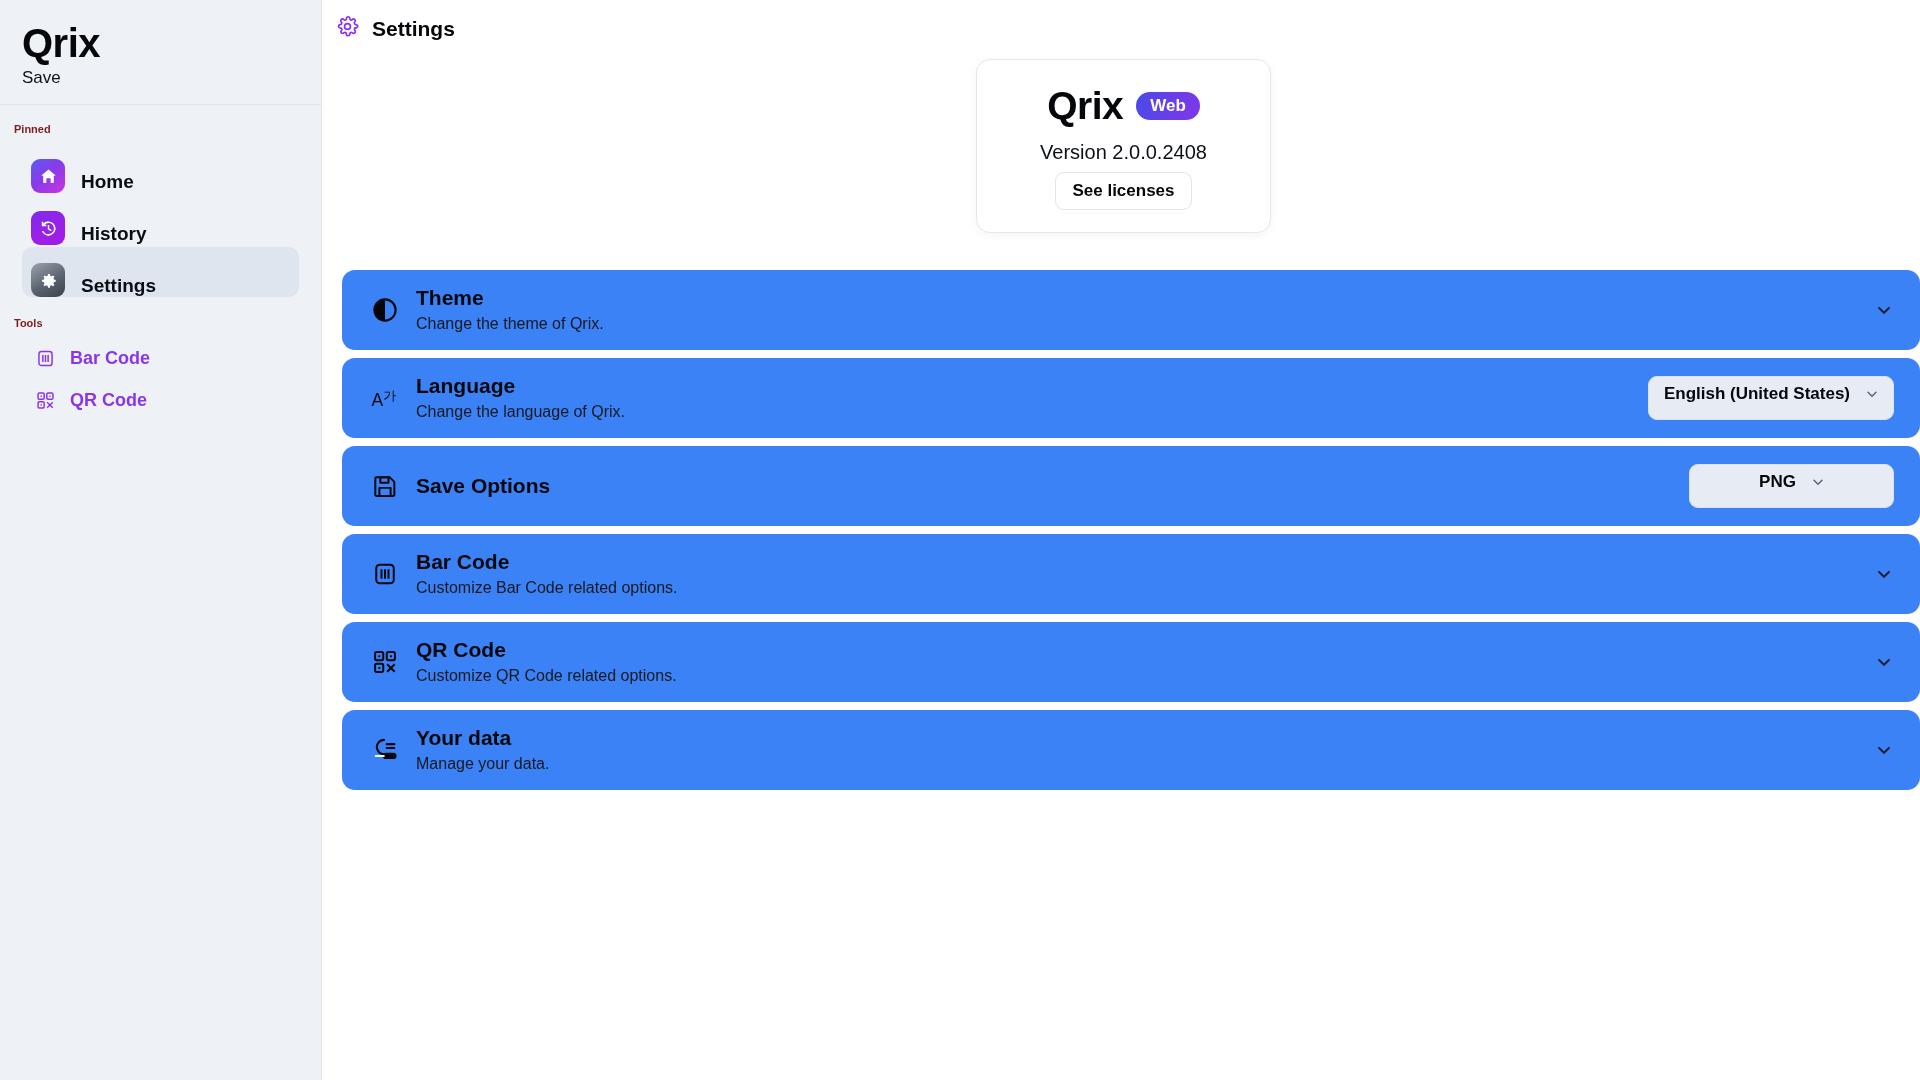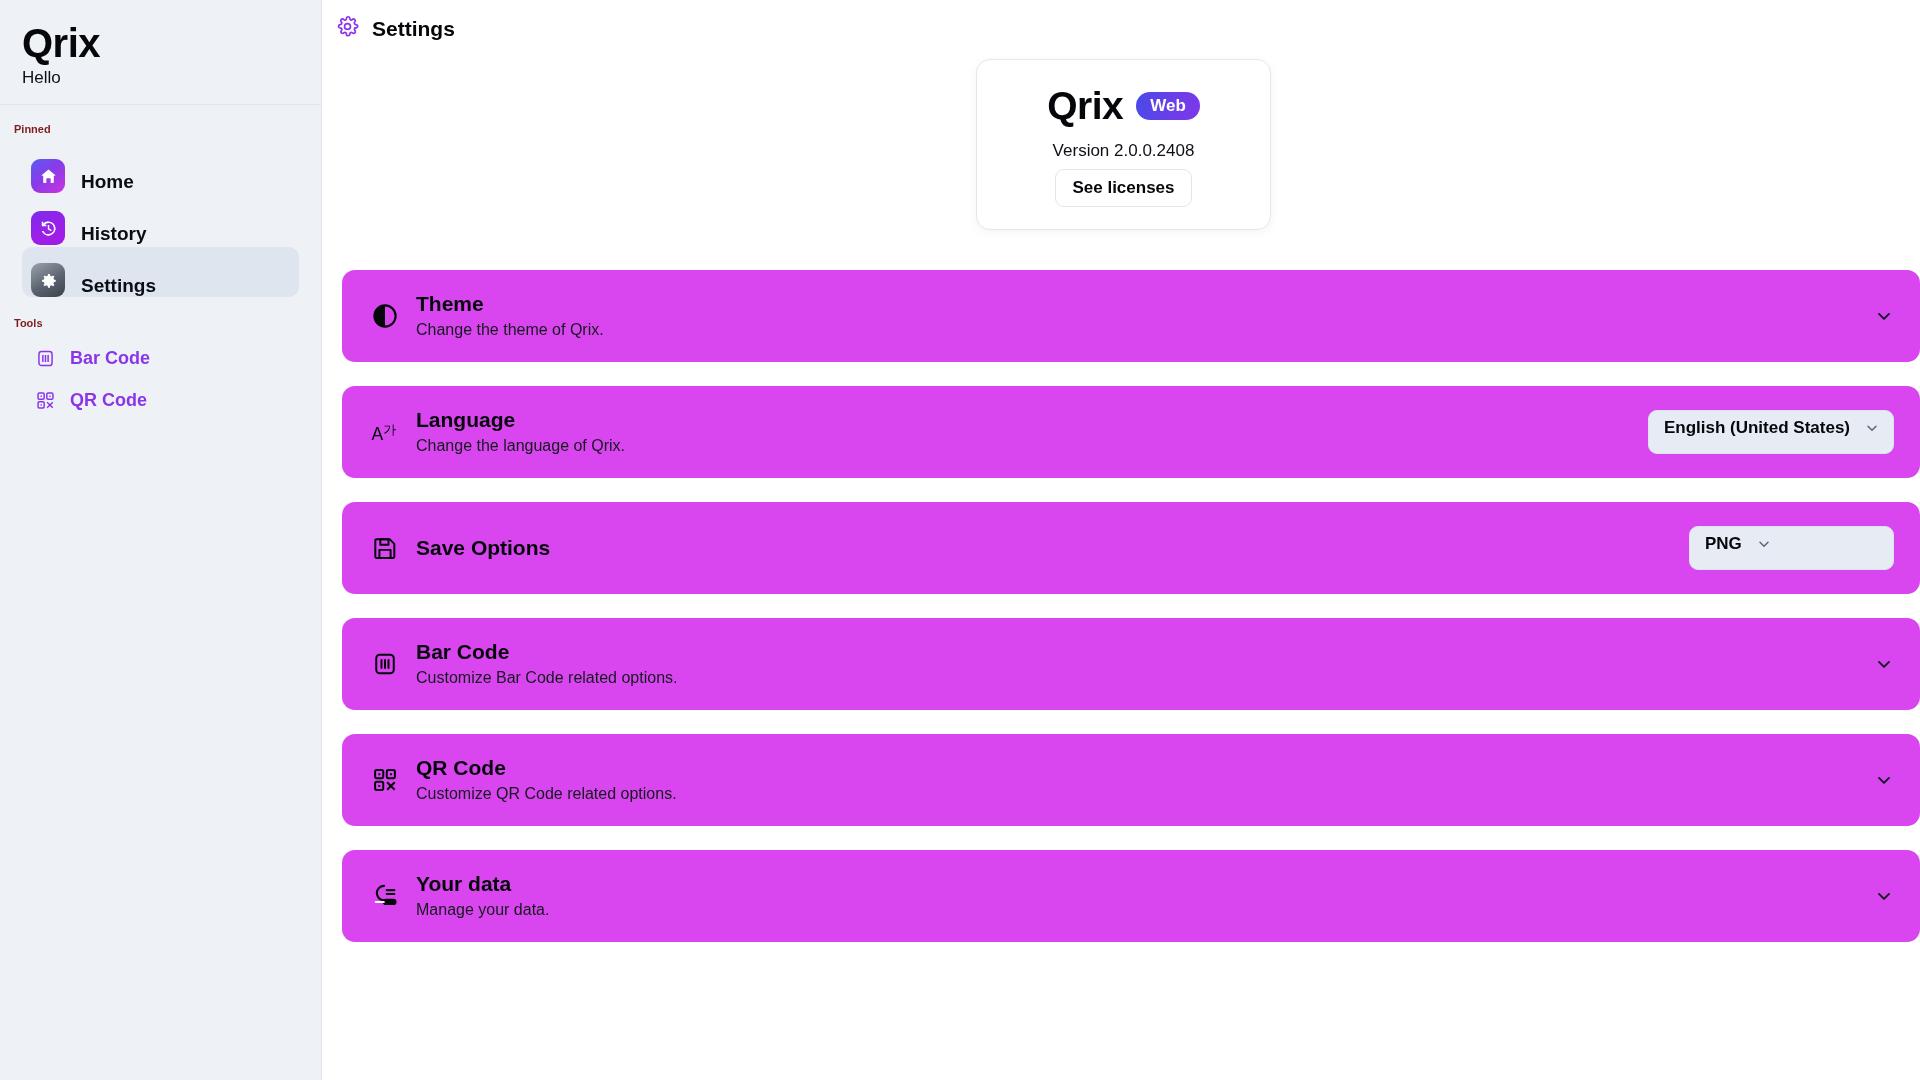--- a/index.html
+++ b/index.html
@@ -77,67 +77,67 @@
     border-radius: 14px; text-align: center;
     box-shadow: 0 2px 10px rgba(20,30,60,0.05);
   }
   .vc-logo-row { display: flex; align-items: center; justify-content: center; gap: 13px; }
   .vc-logo { font-size: 39px; font-weight: 700; letter-spacing: -0.5px; color: #05070b; line-height: 1; }
   .vc-badge {
     background: linear-gradient(100deg,#4a4ae8 0%,#6c3de9 60%,#7c38ea 100%);
     color: #ffffff; font-size: 17px; font-weight: 700;
     border-radius: 999px; padding: 5px 14px 6px 14px; line-height: 1;
   }
-  .vc-version { font-size: 17px; color: #0d1117; margin-top: 16px; }
+  .vc-version { font-size: 20px; color: #0d1117; margin-top: 16px; }
   .vc-btn {
     display: inline-block; margin-top: 8px;
     border: 1px solid #e0e5ee; border-radius: 9px;
     background: #ffffff; padding: 8px 16px;
     font-family: inherit; font-size: 17px; font-weight: 700; color: #05070b;
     cursor: pointer;
     text-align: center;
   }
 
   
   .rows { position: absolute; left: 20px; top: 270px; width: 1578px; }
   .row {
     position: relative; display: flex; align-items: center;
-    background: #d946ef; border-radius: 13px;
-    height: 92px; margin-bottom: 24px; padding: 0 26px 0 28px;
+    background: #3b82f6; border-radius: 13px;
+    height: 80px; margin-bottom: 8px; padding: 0 26px 0 28px;
     cursor: pointer;
   }
   .row-icon { width: 30px; flex: 0 0 30px; display: flex; align-items: center; justify-content: center; margin-right: 16px; }
   .row-icon svg { width: 28px; height: 28px; }
   .row-text { flex: 1; min-width: 0; }
   .row-title { font-size: 21px; font-weight: 700; color: #05070b; line-height: 1.25; }
   .row-sub { font-size: 16px; color: #15191f; margin-top: 2px; line-height: 1.3; }
 
   .dropdown {
-    display: flex; align-items: center; justify-content: flex-start;
+    display: flex; align-items: center; justify-content: center;
     gap: 14px; min-width: 205px; height: 44px;
     background: #e7ecf4; border: 1px solid #dde3ec; border-radius: 9px;
     padding: 0 13px 8px 15px; cursor: pointer;
   }
   .dd-value { font-size: 17px; font-weight: 700; color: #05070b; white-space: nowrap; }
   .dd-caret { width: 16px; height: 16px; flex: 0 0 16px; }
   .dd-caret svg { width: 16px; height: 16px; }
 
   .row-caret { width: 20px; height: 20px; flex: 0 0 20px; margin-left: 14px; }
   .row-caret svg { width: 20px; height: 20px; }
 </style>
 </head>
 <body>
 
 <div id="app">
 
   <aside class="sidebar">
 
     <div class="sb-header">
       <div class="sb-brand">Qrix</div>
-      <div class="sb-greeting">Hello</div>
+      <div class="sb-greeting">Save</div>
     </div>
 
     <div class="sb-section-label">Pinned</div>
 
     <div class="sb-list">
 
       <div class="sb-item">
         <span class="tile tile-home">
           <svg viewBox="0 0 24 24">
               <path d="M12 3.2 3.6 10.1c-.4.3-.2 1 .3 1h1.4v8.3c0 .5.4.9.9.9h3.1v-5.1c0-.5.4-.9.9-.9h3.6c.5 0 .9.4.9.9v5.1h3.1c.5 0 .9-.4.9-.9v-8.3h1.4c.5 0 .7-.7.3-1L12 3.2z"></path>

